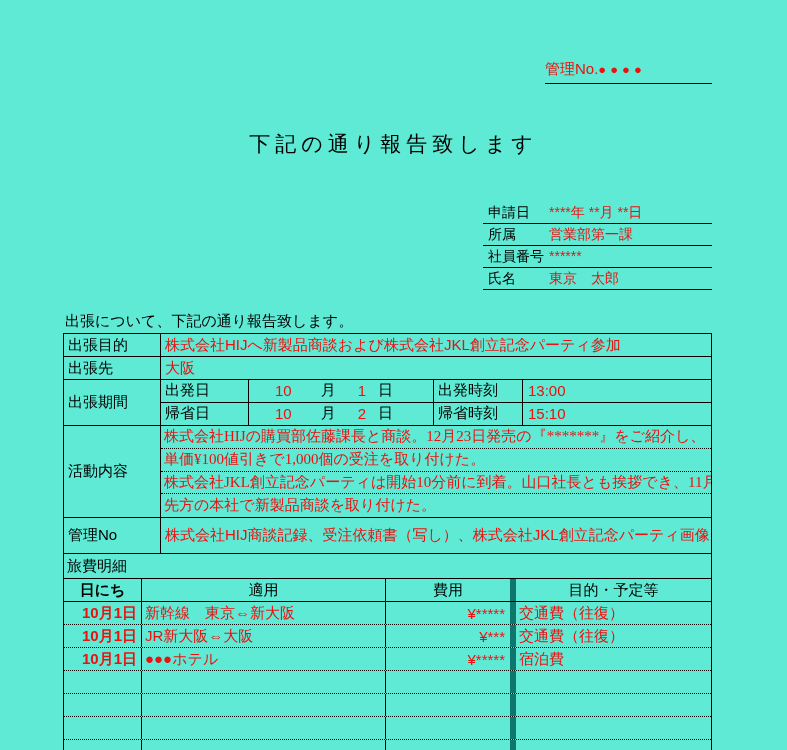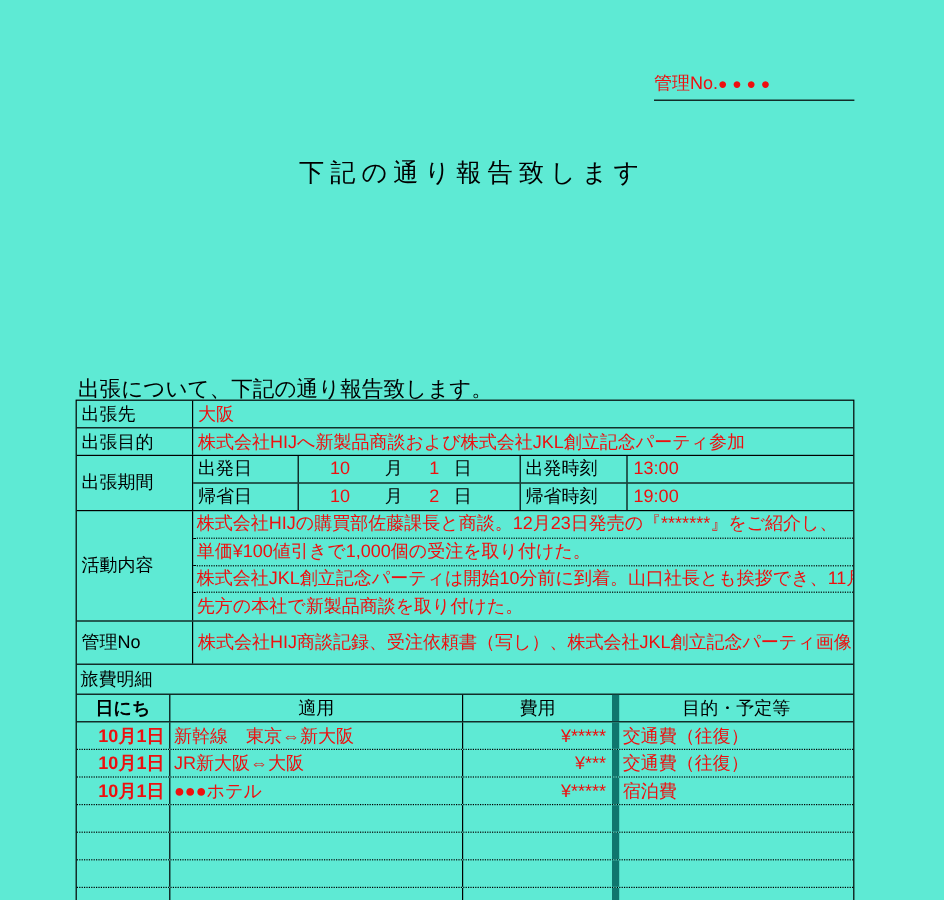--- a/index.html
+++ b/index.html
@@ -55,21 +55,21 @@
     border-bottom: 1px solid #000;
     font-size: 14px;
   }
   .applicant .alabel { width: 66px; padding-left: 5px; color: #000; white-space: pre; }
   .applicant .avalue { flex: 1; color: #ee0f0f; white-space: pre; }
 
   
   .intro {
     position: absolute;
     left: 65px; top: 312px;
-    font-size: 18px;
+    font-size: 15px;
   }
 
   
   .rtable {
     position: absolute;
     left: 63px; top: 333px;
     width: 649px;
     border: 1px solid #000;
     font-size: 15px;
   }
@@ -112,20 +112,21 @@
   
   .activity-lines { flex: 1; display: flex; flex-direction: column; overflow: hidden; }
   .aline {
     height: 23px;
     display: flex; align-items: center;
     padding-left: 3px;
     color: #ee0f0f;
     white-space: pre;
     border-bottom: 1px dotted #000;
     overflow: hidden;
+    font-family: Liberation Serif, serif;
   }
   .aline:last-child { border-bottom: none; }
 
   
   .exp-section-label { height: 25px; display: flex; align-items: center; padding-left: 3px; border-bottom: 1px solid #000; }
   .exp-row { display: flex; height: 23px; border-bottom: 1px dotted #000; }
   .exp-row.header { border-bottom: 1px solid #000; }
   .ecell { display: flex; align-items: center; overflow: hidden; white-space: pre; }
   .ec-date { width: 78px; border-right: 1px solid #000; justify-content: flex-end; padding-right: 4px; font-weight: bold; }
   .ec-desc { width: 244px; border-right: 1px solid #000; padding-left: 3px; }
@@ -137,33 +138,51 @@
 </style>
 </head>
 <body>
 
 <div class="page">
 
   <div class="kanri"><span>管理No.</span><span class="dots">●●●●</span></div>
 
   <div class="title">下記の通り報告致します</div>
 
+  <div class="applicant">
+    <div class="arow">
+      <span class="alabel">申請日</span>
+      <span class="avalue">****年 **月 **日</span>
+    </div>
+    <div class="arow">
+      <span class="alabel">所属</span>
+      <span class="avalue">営業部第一課</span>
+    </div>
+    <div class="arow">
+      <span class="alabel">社員番号</span>
+      <span class="avalue">******</span>
+    </div>
+    <div class="arow">
+      <span class="alabel">氏名</span>
+      <span class="avalue">東京　太郎</span>
+    </div>
+  </div>
 
   <div class="intro">出張について、下記の通り報告致します。</div>
 
   <div class="rtable">
+
+    <div class="trow h23">
+      <div class="lblcell">出張目的</div>
+      <div class="valcell red">株式会社HIJへ新製品商談および株式会社JKL創立記念パーティ参加</div>
+    </div>
 
     <div class="trow h23">
       <div class="lblcell">出張先</div>
       <div class="valcell red">大阪</div>
-    </div>
-
-    <div class="trow h23">
-      <div class="lblcell">出張目的</div>
-      <div class="valcell red">株式会社HIJへ新製品商談および株式会社JKL創立記念パーティ参加</div>
     </div>
 
     <div class="trow h46">
       <div class="lblcell">出張期間</div>
       <div class="period-right">
         <div class="prow first">
           <div class="pcell p-sublabel">出発日</div>
           <div class="pcell p-date">
             <span class="num m-num">10</span>
             <span class="m-unit">月</span>
@@ -175,21 +194,21 @@
         </div>
         <div class="prow">
           <div class="pcell p-sublabel">帰省日</div>
           <div class="pcell p-date">
             <span class="num m-num">10</span>
             <span class="m-unit">月</span>
             <span class="num d-num">2</span>
             <span class="d-unit">日</span>
           </div>
           <div class="pcell p-timelabel">帰省時刻</div>
-          <div class="pcell p-time red">19:00</div>
+          <div class="pcell p-time red">15:10</div>
         </div>
       </div>
     </div>
 
     <div class="trow h92">
       <div class="lblcell">活動内容</div>
       <div class="activity-lines">
         <div class="aline">株式会社HIJの購買部佐藤課長と商談。12月23日発売の『*******』をご紹介し、</div>
         <div class="aline">単価¥100値引きで1,000個の受注を取り付けた。</div>
         <div class="aline">株式会社JKL創立記念パーティは開始10分前に到着。山口社長とも挨拶でき、11月1日に</div>

